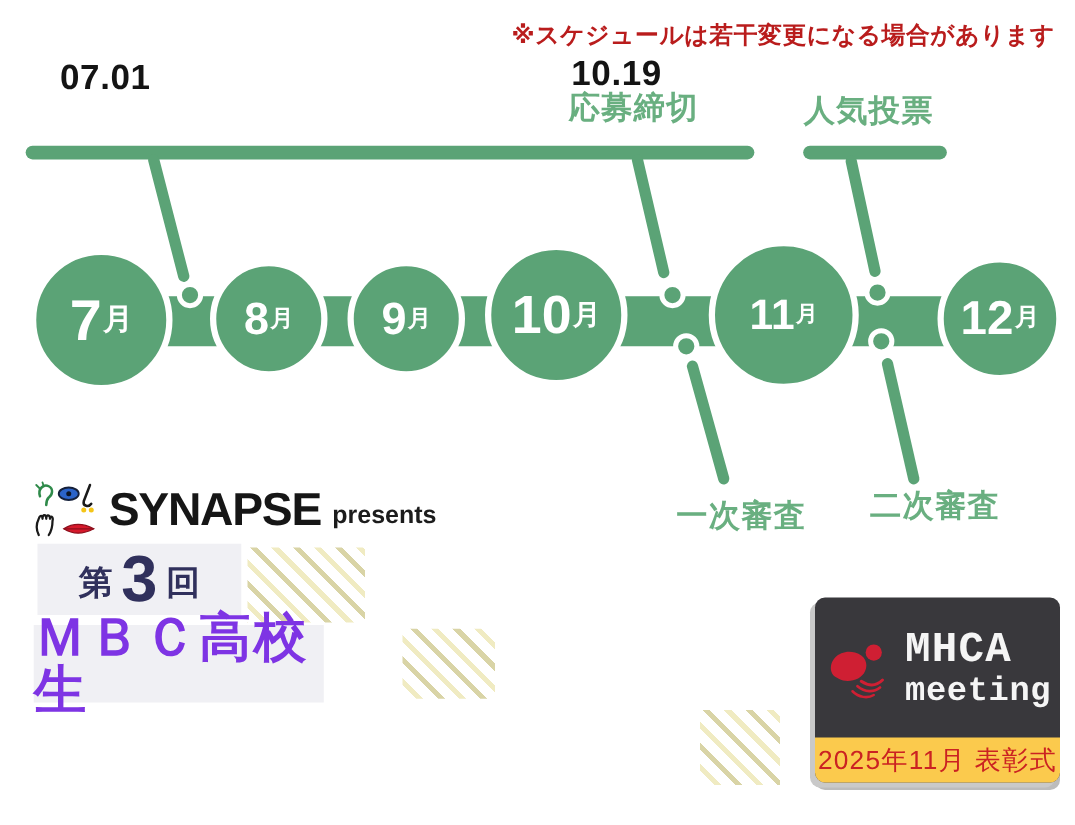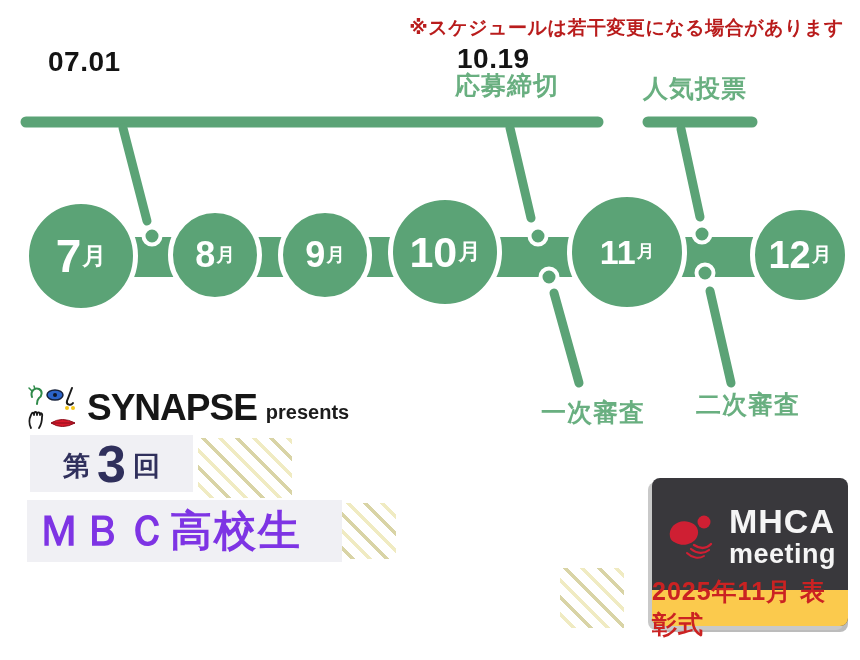--- a/index.html
+++ b/index.html
@@ -77,22 +77,22 @@
   }
   .edition .aff { font-size:27px; font-weight:800; margin-top:4px; }
   .edition .num { font-size:52px; font-weight:800; margin:0 7px; line-height:1; }
 
   
   .title-line {
     position:absolute; background:#f0f0f4; color:#7e34e4;
     font-weight:800; display:flex; align-items:center;
     line-height:1;
   }
-  .title-1 { left:27px; top:500px; width:315px; height:62px;
-             font-size:42px; letter-spacing:2px; padding-left:11px; }
+  .title-1 { left:27px; top:500px; width:232px; height:62px;
+             font-size:42px; letter-spacing:2px; }
   .title-2 { left:27px; top:563px; width:528px; height:65px;
              font-size:44px; letter-spacing:3px; padding-left:11px; }
 
   
   .stripes {
     position:absolute;
     background:repeating-linear-gradient(45deg,
       transparent 0px, transparent 8px,
       #f0ebc2 8px, #f0ebc2 12px,
       transparent 12px, transparent 20px,
@@ -106,34 +106,34 @@
   .mhca {
     position:absolute; left:652px; top:478px; width:196px; height:148px;
     background:#39383c; border-radius:8px;
     box-shadow:-4px 4px 0 #c9c9c9, 0 6px 0 #bcbcbc;
   }
   .mhca-top {
     height:112px; display:flex; align-items:center; justify-content:center;
     gap:9px; padding-top:4px;
   }
   .mhca-mark { width:56px; height:54px; flex:0 0 auto; }
-  .mhca-texts { display:flex; flex-direction:column; align-items:flex-start; }
+  .mhca-texts { display:flex; flex-direction:column; align-items:flex-start;font-family:Liberation Mono, monospace; }
   .mhca-org {
     color:#f5f5f5; font-size:34px; font-weight:800; letter-spacing:1px; line-height:1;
   }
   .mhca-sub {
     color:#f5f5f5; font-size:27px; font-weight:700; letter-spacing:0.5px;
     line-height:1; margin-top:3px;
   }
   .mhca-strip {
     position:absolute; left:0; bottom:0; width:100%; height:36px;
     background:#fbca4d; border-radius:0 0 8px 8px;
     display:flex; align-items:center; justify-content:center;
   }
-  .mhca-date { color:#cb2222; font-size:25px; font-weight:700; letter-spacing:1px; }
+  .mhca-date { color:#cb2222; font-size:21px; font-weight:400; letter-spacing:1px; }
 </style>
 </head>
 <body>
 
 <div class="stage">
 
   <div class="note">※スケジュールは若干変更になる場合があります</div>
 
   <div class="ms-date ms-entry-date">07.01</div>
 

